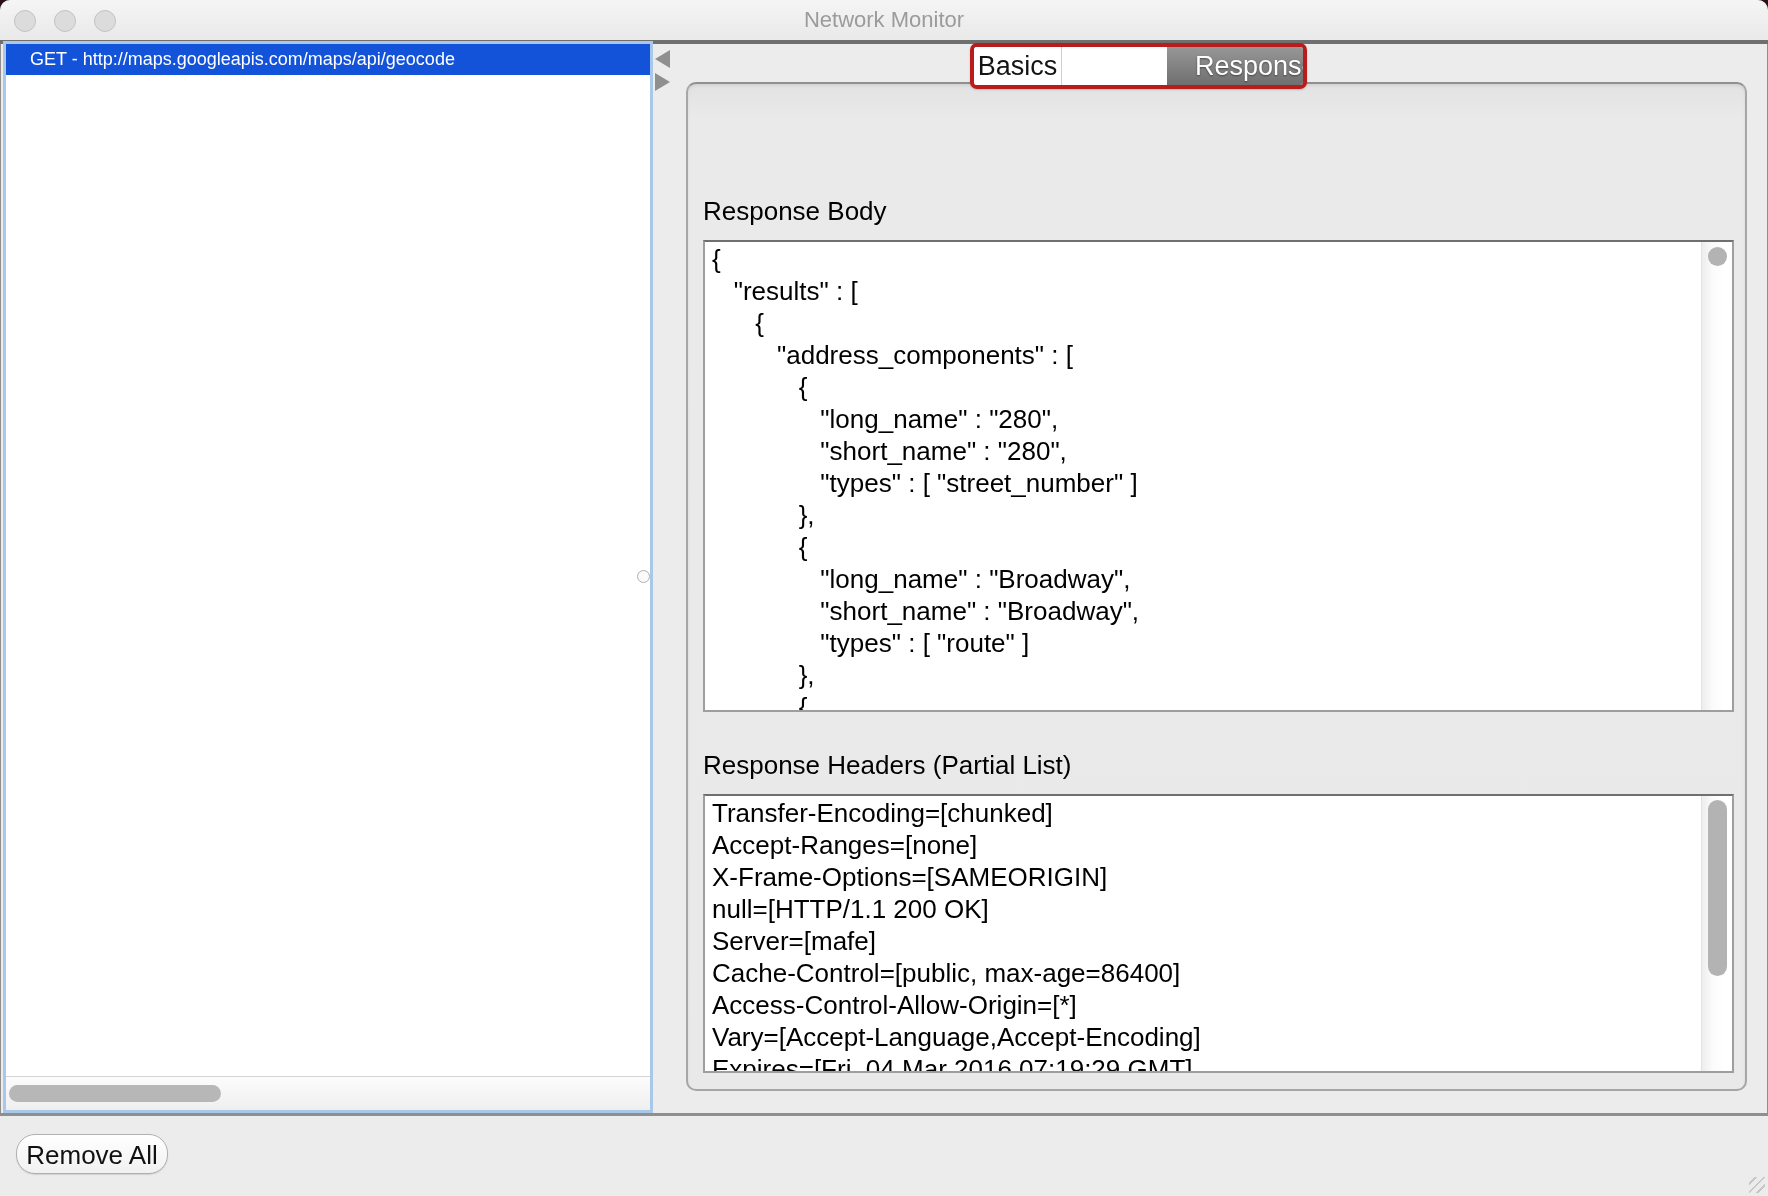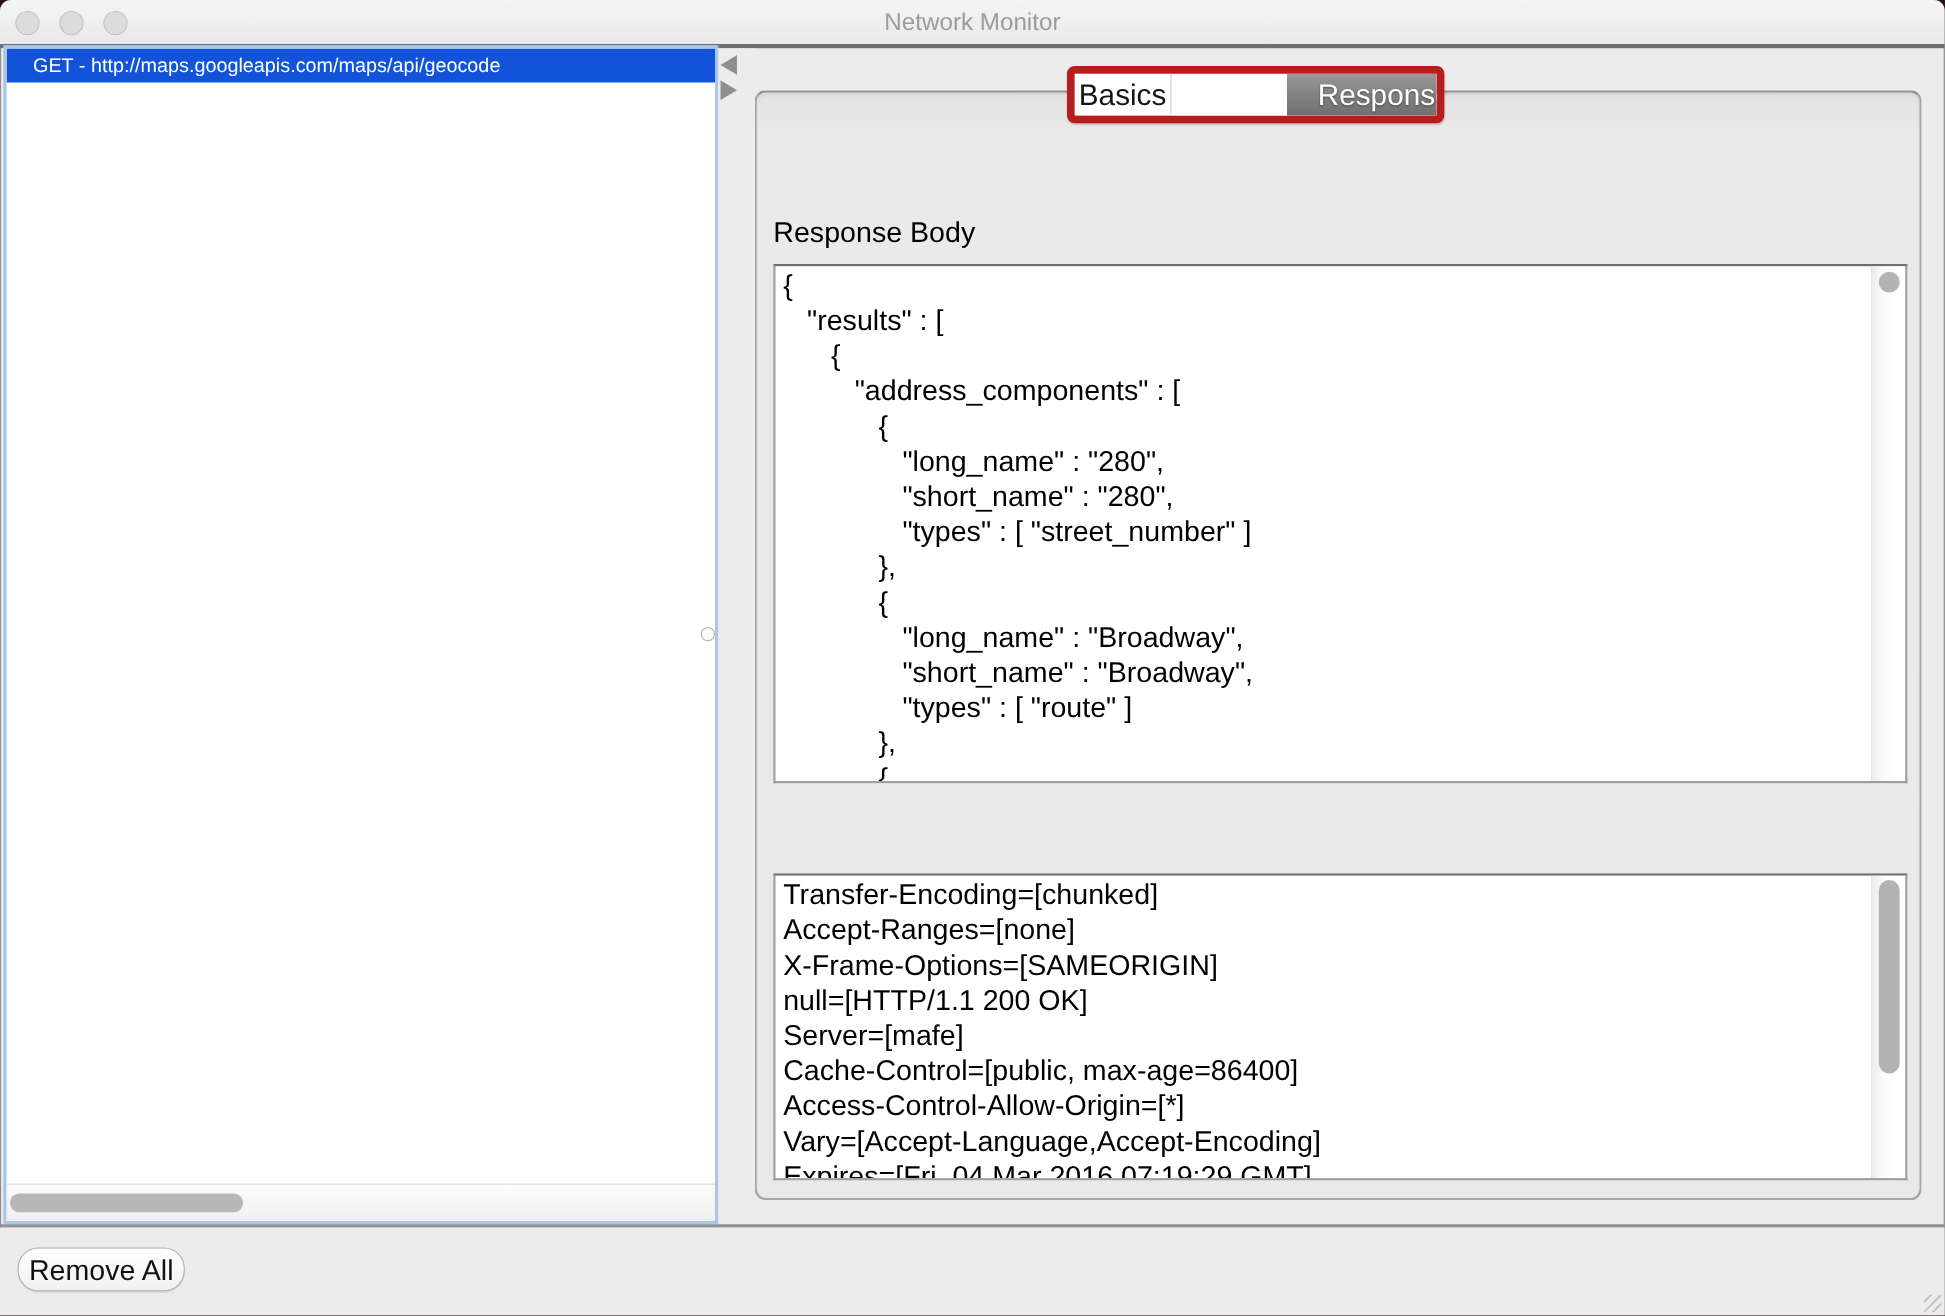--- a/index.html
+++ b/index.html
@@ -50,22 +50,22 @@
     background:#fafafa;border:1px solid #b0b0b0;box-sizing:border-box;
   }
   
   .tabpane{
     position:absolute;left:686px;top:82px;width:1061px;height:1009px;
     background:linear-gradient(#e2e2e2,#eaeaea 36px,#e9e9e9);
     border:2px solid #a6a6a6;border-top-color:#8f8f8f;border-radius:10px;
     box-sizing:border-box;box-shadow:inset 0 2px 3px rgba(0,0,0,0.07);
   }
   .tabs{
-    position:absolute;left:970px;top:60px;height:38px;display:flex;
-    border:7px solid #b91c1c;border-radius:7px;overflow:hidden;background:#ffffff;
+    position:absolute;left:970px;top:43px;height:38px;display:flex;
+    border:4px solid #b91c1c;border-radius:7px;overflow:hidden;background:#ffffff;
     box-shadow:0 1px 2px rgba(0,0,0,0.18);
   }
   .tab{
     height:38px;line-height:38px;text-align:center;font-size:27px;color:#141414;
     background:#ffffff;cursor:default;
   }
   .tab.t1{width:87px;border-right:1px solid #cfcfcf;}
   .tab.t2{width:105px;margin-top:36px;}
   .tab.t3{width:108px;padding-left:28px;}
   .tab.selected{
@@ -156,20 +156,21 @@
                "long_name" : "Broadway",
                "short_name" : "Broadway",
                "types" : [ "route" ]
             },
             {</div>
     <div class="vtrack">
       <div class="vthumb-dot"></div>
     </div>
   </div>
 
+  <div class="section-label lbl-headers">Response Headers (Partial List)</div>
   <div class="textbox box-headers">
     <div class="code">Transfer-Encoding=[chunked]
 Accept-Ranges=[none]
 X-Frame-Options=[SAMEORIGIN]
 null=[HTTP/1.1 200 OK]
 Server=[mafe]
 Cache-Control=[public, max-age=86400]
 Access-Control-Allow-Origin=[*]
 Vary=[Accept-Language,Accept-Encoding]
 Expires=[Fri, 04 Mar 2016 07:19:29 GMT]</div>

